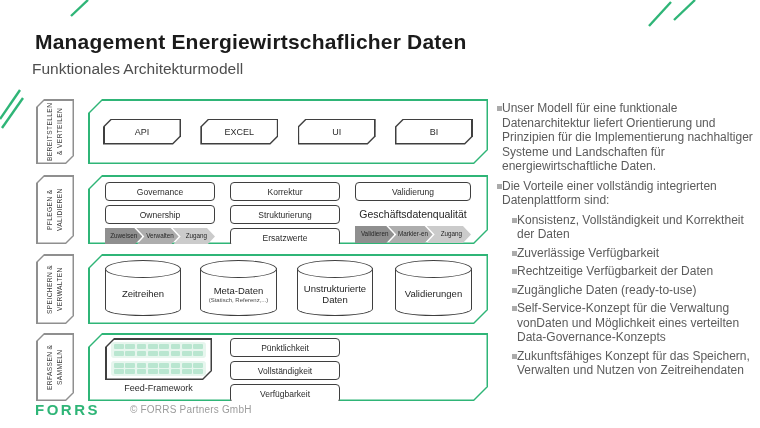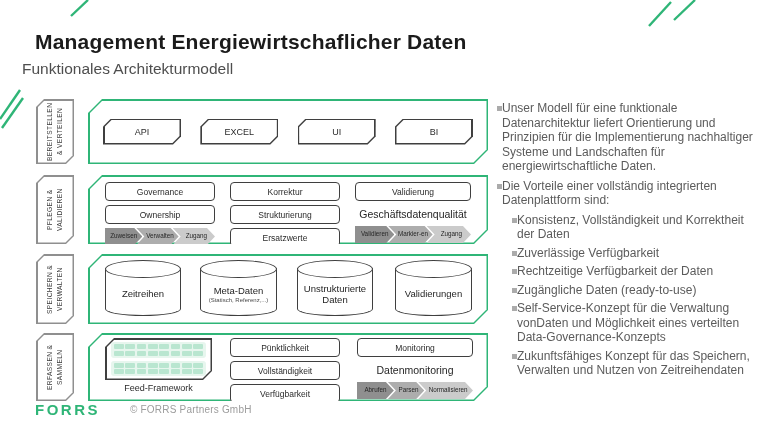--- a/index.html
+++ b/index.html
@@ -2,21 +2,21 @@
 <html><head>
 <meta charset="utf-8">
 <style>
   html,body{margin:0;padding:0;}
   .stage{position:relative;width:760px;height:428px;background:#ffffff;overflow:hidden;
          font-family:"Liberation Sans",sans-serif;}
   .deco{position:absolute;left:0;top:0;pointer-events:none;}
 
   
   .title{position:absolute;left:35px;top:30px;font-size:21px;font-weight:bold;color:#1b1b1b;letter-spacing:.2px;}
-  .subtitle{position:absolute;left:22px;top:60px;font-size:15.5px;color:#4e4e4e;}
+  .subtitle{position:absolute;left:32px;top:60px;font-size:15.5px;color:#4e4e4e;}
 
   
   .band{position:absolute;left:0;width:760px;}
   .sideLabel{position:absolute;left:36px;top:0;bottom:0;width:38px;--c:8px;}
   .sideLabel span{position:absolute;inset:0;z-index:1;display:flex;align-items:center;justify-content:center;
     writing-mode:vertical-rl;transform:rotate(180deg);font-size:6.6px;letter-spacing:.4px;color:#3a3a3a;
     text-align:center;line-height:1.5;}
   .container{position:absolute;left:88px;top:0;bottom:0;width:400px;--c:14px;}
 
   
@@ -226,29 +226,20 @@
               <div></div>
             </div>
         </div>
       </div>
       <div class="feedLabel">Feed-Framework</div>
       <div class="col" style="left:142px;width:110px;padding-top:5px;">
         <div class="rbox">Pünktlichkeit</div>
         <div class="rbox">Vollständigkeit</div>
         <div class="rbox">Verfügbarkeit</div>
       </div>
-      <div class="col" style="left:269px;width:116px;padding-top:5px;">
-        <div class="rbox">Monitoring</div>
-        <div class="heading">Datenmonitoring</div>
-        <div class="chevrow">
-          <div class="chev flat g1" style="flex:1;">Abrufen</div>
-          <div class="chev g2" style="flex:0.85;">Parsen</div>
-          <div class="chev g3" style="flex:1.35;">Normalisieren</div>
-        </div>
-      </div>
     </div>
   </div>
 
   <div class="sidebar">
     <div class="bullet lvl1">
       <div class="marker"></div>
       <div>Unser Modell für eine funktionale Datenarchitektur liefert Orientierung und Prinzipien für die Implementierung nachhaltiger Systeme und Landschaften für energiewirtschaftliche Daten.</div>
     </div>
     <div class="bullet lvl1">
       <div class="marker"></div>

